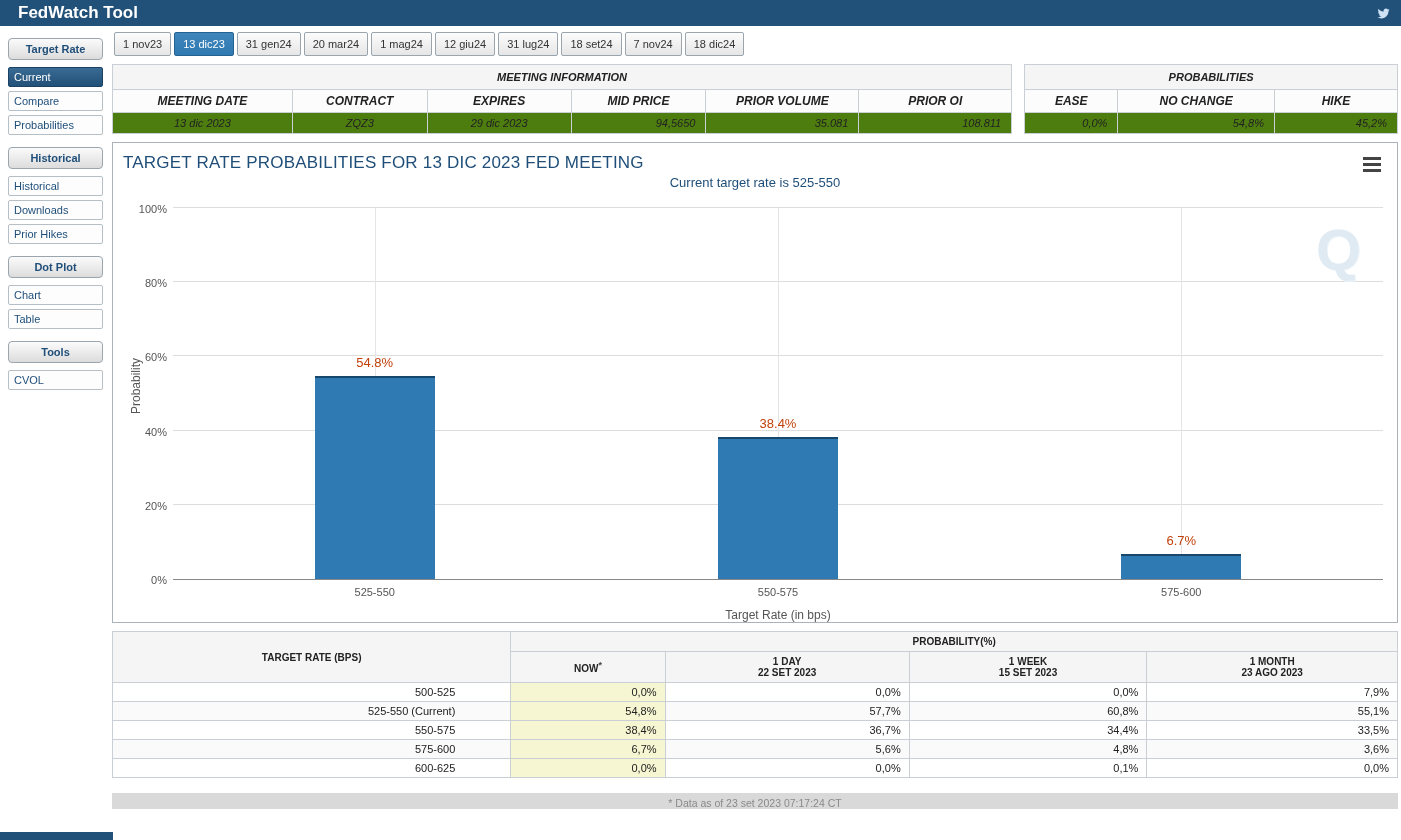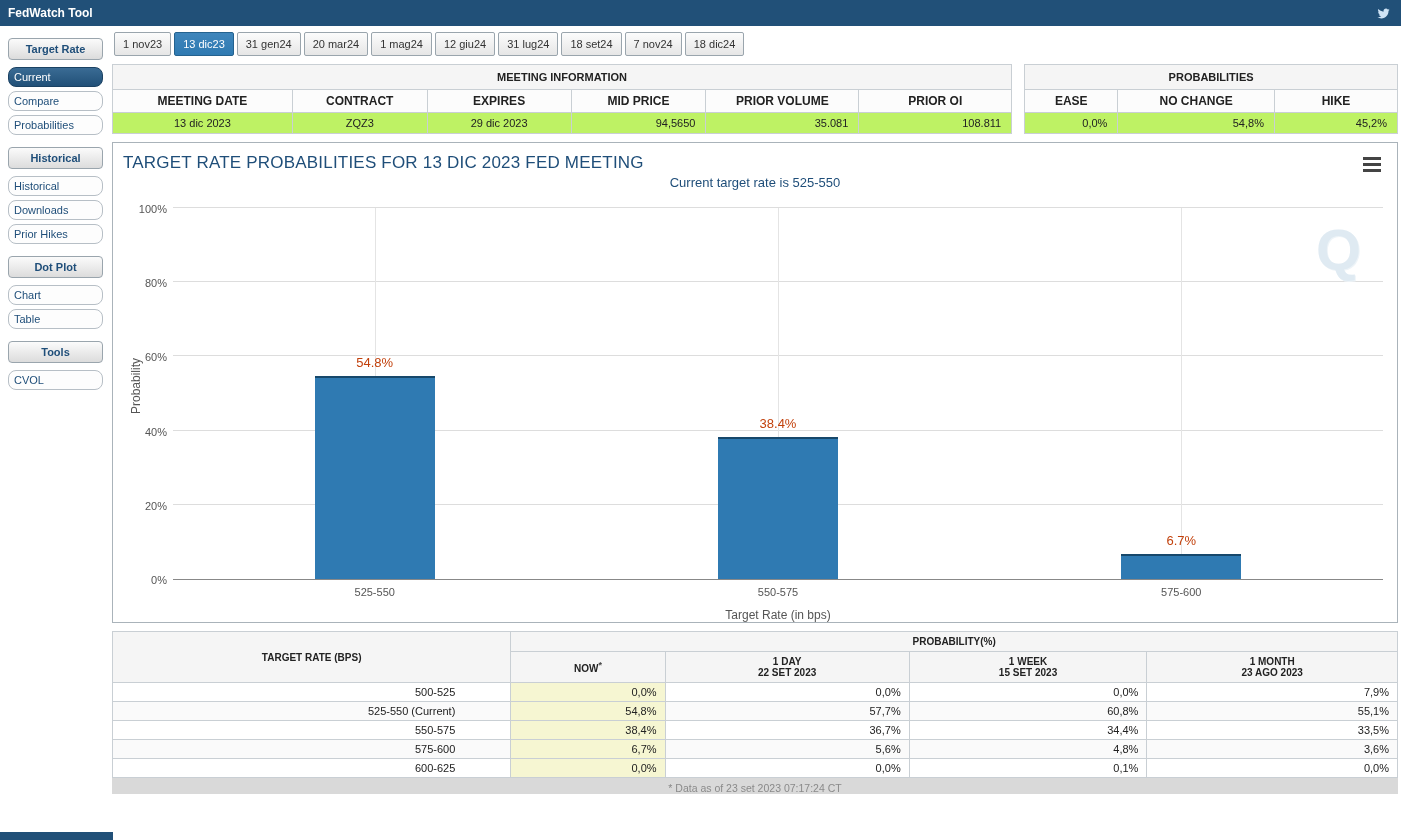--- a/index.html
+++ b/index.html
@@ -9,38 +9,38 @@
     font-size: 11px;
     color: #333;
     background: #ffffff;
   }
   
   .topbar {
     height: 26px; background: #215078; color: #fff;
     display: flex; align-items: center; justify-content: space-between;
     padding: 0 10px 0 8px;
   }
-  .topbar .title { font-weight: bold; font-size: 12px; }
+  .topbar .title { font-weight: bold; font-size: 17px; margin-left: 10px; }
   .topbar .tw { cursor: pointer; display: flex; align-items: center; }
 
   
   .layout { display: flex; height: 597px; }
   .sidebar { width: 110px; padding: 12px 7px 0 8px; flex-shrink: 0; background: #fff; }
   .main { flex: 1; padding: 6px 3px 0 2px; display: flex; flex-direction: column; }
 
   
   .side-section { margin-bottom: 12px; }
   .side-header {
     background: linear-gradient(#fbfbfb, #dcdcdc);
     border: 1px solid #9aa5ad; border-radius: 4px;
     color: #1f4e79; font-weight: bold; text-align: center;
     padding: 4px 2px; margin-bottom: 7px; font-size: 11px;
   }
   .side-item {
-    background: #fdfdfd; border: 1px solid #b7bfc6; border-radius: 8px;
+    background: #fdfdfd; border: 1px solid #b7bfc6; border-radius: 2px;
     color: #1f4e79; padding: 3px 5px; margin-bottom: 4px; cursor: pointer;
   }
   .side-item.active {
     background: linear-gradient(#3a6b94, #215078);
     border-color: #1b4263; color: #fff;
   }
 
   
   .tabs { display: flex; gap: 3px; margin: 0 0 8px 2px; }
   .tab {
@@ -49,22 +49,23 @@
     padding: 5px 8px; color: #333; cursor: pointer; white-space: nowrap;
   }
   .tab.active {
     background: linear-gradient(#3f85bb, #2f7ab2);
     border-color: #24628f; color: #fff; font-weight: normal;
   }
 
   
   .info-row { display: flex; gap: 12px; }
   table.panel {
-    border-collapse: collapse; background: #bef264;
+    border-collapse: collapse; background: #4d7c0f;
     border: 1px solid #9aa5ad;
+    font-style: italic;
   }
   table.panel th, table.panel td { border: 1px solid #c9cfd4; }
   .panel-title {
     background: #f5f5f5; font-weight: bold; font-size: 11px;
     text-align: center; padding: 6px 4px; color: #222;
   }
   .col-head {
     background: #fcfcfc; font-weight: bold; font-size: 12px;
     text-align: center; padding: 4px 4px; color: #222;
   }
@@ -130,21 +131,21 @@
   table.bottom th { background: #f5f5f5; font-weight: bold; font-size: 10px; color: #222; padding: 4px 3px; text-align: center; }
   table.bottom th .sub-date { font-size: 10px; }
   table.bottom td { padding: 3px 8px; font-size: 11px; color: #222; text-align: right; background: #fff; }
   table.bottom tr:nth-child(even) td { background: #fafafa; }
   table.bottom td.rate { padding-right: 55px; }
   table.bottom td.now { background: #f6f6d2 !important; }
   sup.star { color: #444; font-size: 9px; }
 
   
   .footer-strip {
-    flex: 1; background: #d9d9d9; margin-top: 0; text-align: center;
+    flex: 1; background: #d9d9d9; margin-top: 15px; text-align: center;
     color: #8a8a8a; font-size: 10.5px; padding-top: 4px;
   }
   .corner-strip {
     position: absolute; left: 0; bottom: 0; width: 113px; height: 8px; background: #215078;
   }
 </style>
 </head>
 <body>
 
 <div class="topbar">

